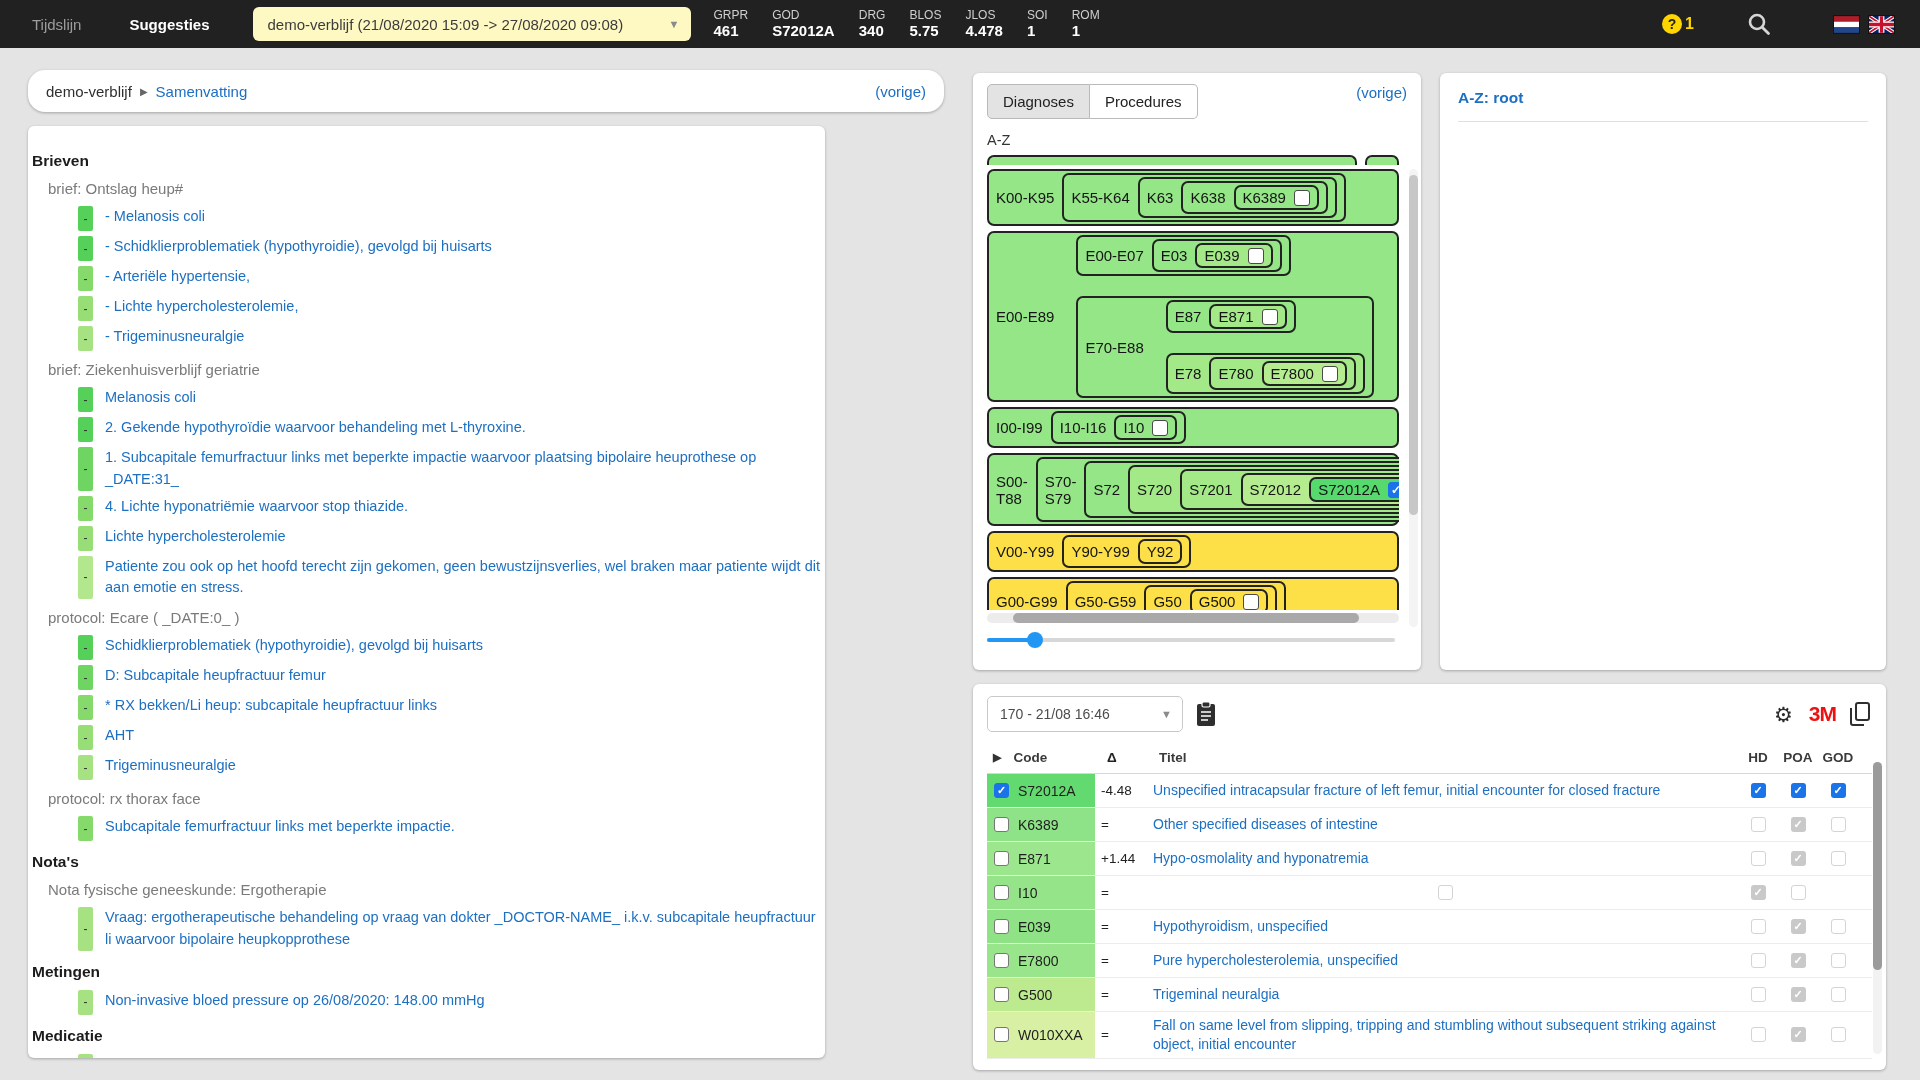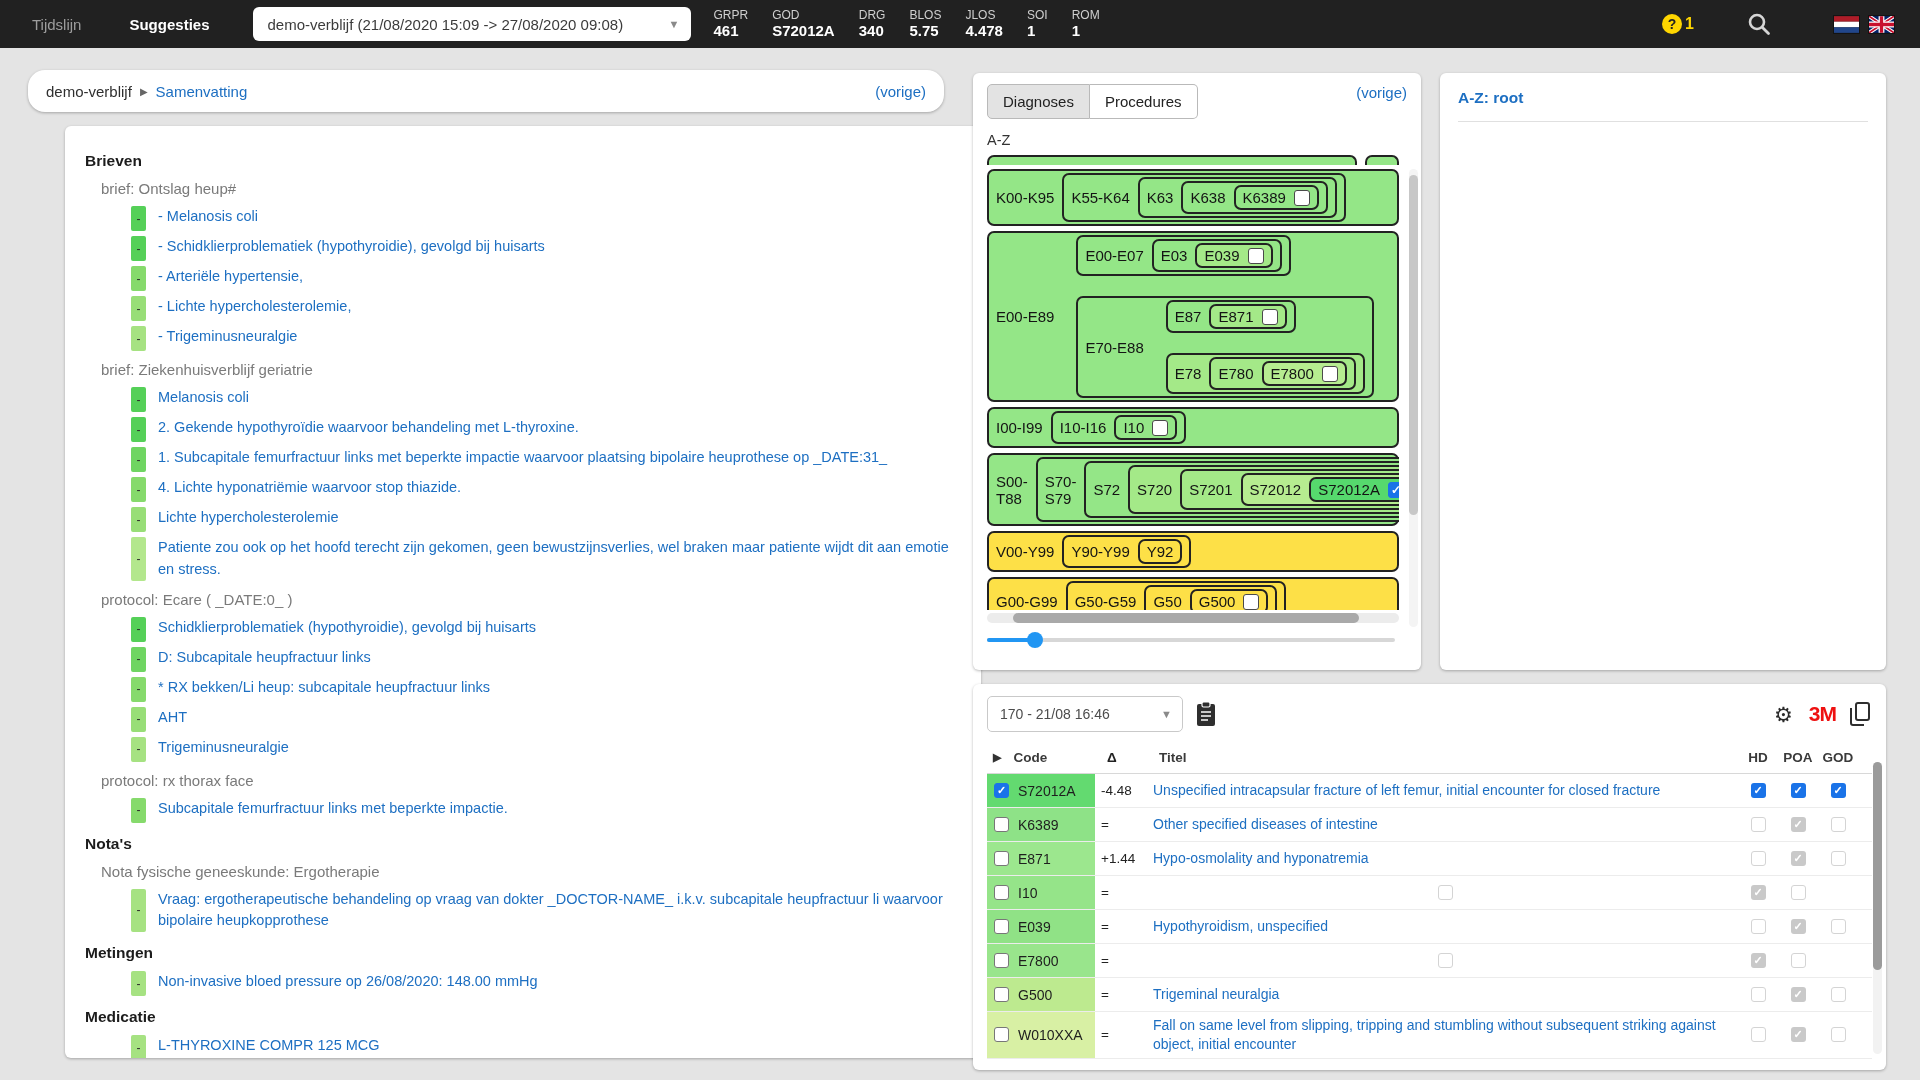--- a/index.html
+++ b/index.html
@@ -3,21 +3,21 @@
 <meta charset="utf-8">
 <style>
   * { margin:0; padding:0; box-sizing:border-box; }
   html,body { width:1920px; height:1080px; background:#e4e4e4; font-family:"Liberation Sans", sans-serif; overflow:hidden; }
 
   
   .topbar { position:absolute; left:0; top:0; width:1920px; height:48px; background:#212121; display:flex; align-items:center; }
   .nav-item { font-size:15px; margin-left:32px; cursor:pointer; }
   .nav-dim { color:#9d9d9d; }
   .nav-active { color:#ffffff; font-weight:bold; margin-left:48px; }
-  .stay-select { margin-left:44px; width:438px; height:34px; background:#ffffff; border-radius:6px; display:flex; align-items:center; padding:0 12px 0 14px; font-size:15px; color:#3c3c3c; }
+  .stay-select { margin-left:44px; width:438px; height:34px; background:#fef9c3; border-radius:6px; display:flex; align-items:center; padding:0 12px 0 14px; font-size:15px; color:#3c3c3c; }
   .stay-select .lbl { flex:1; white-space:nowrap; overflow:hidden; }
   .caret { color:#8a8a8a; font-size:11px; margin-left:8px; }
   .stats { display:flex; margin-left:22px; gap:24px; }
   .stat { text-align:left; }
   .stat .sl { font-size:12px; color:#cfcfcf; line-height:14px; }
   .stat .sv { font-size:15px; color:#fff; font-weight:bold; line-height:18px; }
   .topbar-right { position:absolute; right:0; top:0; height:48px; display:flex; align-items:center; }
   .help-wrap { display:flex; align-items:center; gap:3px; cursor:pointer; }
   .help-circle { width:20px; height:20px; border-radius:50%; background:#ffd600; color:#222; font-weight:bold; font-size:14px; display:flex; align-items:center; justify-content:center; }
   .help-count { color:#ffd600; font-size:16px; font-weight:bold; }
@@ -26,21 +26,21 @@
   .flag { width:25px; height:17px; display:block; cursor:pointer; box-shadow:0 0 0 1px rgba(0,0,0,.4); }
 
   
   .card { position:absolute; background:#fff; border-radius:6px; box-shadow:0 1px 3px rgba(0,0,0,.28); }
 
   
   .bc-card { left:28px; top:70px; width:916px; height:42px; display:flex; align-items:center; padding:0 18px; font-size:15px; color:#2f2f2f;border-radius:17px; }
   .bc-sep { color:#666; font-size:10px; margin:0 8px; }
   .link { color:#1d6fc2; cursor:pointer; }
   .bc-spacer { flex:1; }
-  .sum-card { left:28px; top:126px; width:916px; height:932px; padding:14px 20px; overflow:hidden;margin-left:37px; }
+  .sum-card { left:28px; top:126px; width:797px; height:932px; padding:14px 4px; overflow:hidden; }
   .sh1 { font-size:15.5px; font-weight:bold; color:#1c1c1c; margin:12px 0 9px 0; }
   .sh2 { font-size:15px; color:#7a7a7a; margin:10px 0 9px 16px; }
   .sitem { display:flex; gap:12px; margin:5px 0 5px 46px; }
   .sbar { flex:0 0 15px; min-height:25px; border-radius:2px; color:#2c2c2c; font-size:12px; display:flex; align-items:center; justify-content:center; }
   .sbar::before { content:"-"; }
   .stxt { color:#1d6fc2; font-size:14.5px; line-height:1.5; cursor:pointer; }
   .b1{background:#55d058;} .b2{background:#6fd562;} .b3{background:#86da6c;}
   .b4{background:#98de77;} .b5{background:#a6e282;} .b6{background:#b3e78d;}
 
   
@@ -232,21 +232,21 @@
       <span class="sbar b6"></span>
       <span class="stxt">Patiente zou ook op het hoofd terecht zijn gekomen, geen bewustzijnsverlies, wel braken maar patiente wijdt dit aan emotie en stress.</span>
     </div>
   <div class="sh2">protocol: Ecare ( _DATE:0_ )</div>
   <div class="sitem">
       <span class="sbar b1"></span>
       <span class="stxt">Schidklierproblematiek (hypothyroidie), gevolgd bij huisarts</span>
     </div>
   <div class="sitem">
       <span class="sbar b2"></span>
-      <span class="stxt">D: Subcapitale heupfractuur links</span>
+      <span class="stxt">D: Subcapitale heupfractuur femur</span>
     </div>
   <div class="sitem">
       <span class="sbar b3"></span>
       <span class="stxt">* RX bekken/Li heup: subcapitale heupfractuur links</span>
     </div>
   <div class="sitem">
       <span class="sbar b4"></span>
       <span class="stxt">AHT</span>
     </div>
   <div class="sitem">
@@ -515,20 +515,21 @@
       <span class="fcb off"></span>
       <span class="fcb gray"></span>
       <span class="fcb off"></span>
     </div>
     <div class="trow">
       <span class="badge rb6">
           <span class="rcb"></span>
           <span>E7800</span>
         </span>
       <span class="delta">=</span>
+      <span class="ttl">Pure hypercholesterolemia, unspecified</span>
       <span class="fcb off"></span>
       <span class="fcb gray"></span>
       <span class="fcb off"></span>
     </div>
     <div class="trow">
       <span class="badge rb7">
           <span class="rcb"></span>
           <span>G500</span>
         </span>
       <span class="delta">=</span>

